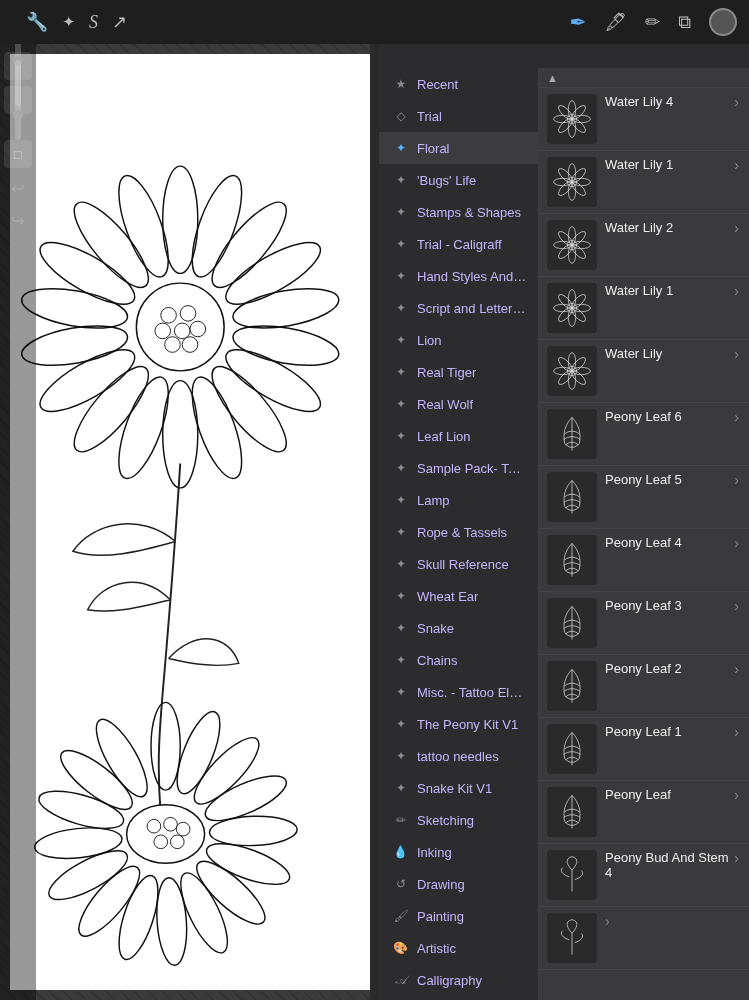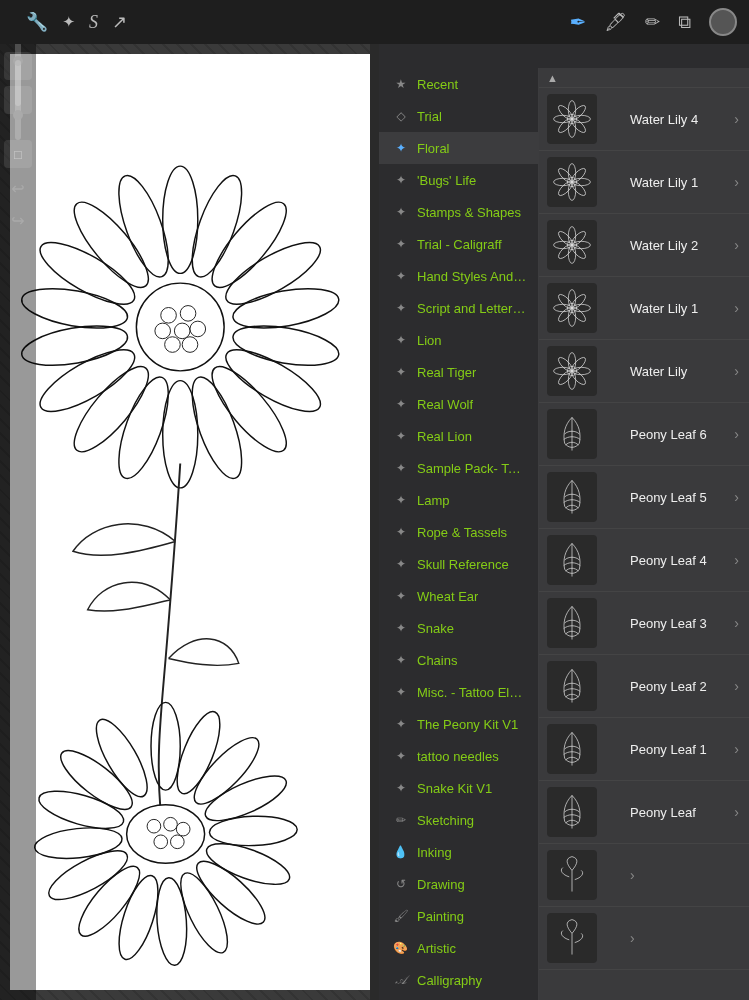--- a/index.html
+++ b/index.html
@@ -203,43 +203,41 @@
       height: 16px;
       color: #888;
       font-size: 12px;
       display: flex;
       align-items: center;
       justify-content: center;
       flex-shrink: 0;
     }
     .cat-icon.blue { color: #5ab0ff; }
     .cat-label {
-      color: #84cc16;
+      color: #c4b5fd;
       font-size: 13px;
       white-space: nowrap;
       overflow: hidden;
       text-overflow: ellipsis;
     }
 
     
     #brush-list {
       flex: 1;
       overflow-y: auto;
       background: #3a3a3c;
     }
     #brush-list::-webkit-scrollbar { width: 0; }
 
     .brush-item {
       display: flex;
-      align-items: center;
       padding: 6px 10px 6px 8px;
       border-bottom: 1px solid rgba(255,255,255,0.05);
       cursor: pointer;
       min-height: 58px;
-      gap: 25px;
     }
     .brush-preview {
       width: 50px;
       height: 50px;
       border-radius: 4px;
       background: #2a2a2a;
       flex-shrink: 0;
       display: flex;
       align-items: center;
       justify-content: center;
@@ -418,21 +416,21 @@
         <div class="category-item">
           <span class="cat-icon">✦</span>
           <span class="cat-label">Real Tiger</span>
         </div>
         <div class="category-item">
           <span class="cat-icon">✦</span>
           <span class="cat-label">Real Wolf</span>
         </div>
         <div class="category-item">
           <span class="cat-icon">✦</span>
-          <span class="cat-label">Real Lion</span>
+          <span class="cat-label">Leaf Lion</span>
         </div>
         <div class="category-item">
           <span class="cat-icon">✦</span>
           <span class="cat-label">Sample Pack- Tattoo...</span>
         </div>
         <div class="category-item">
           <span class="cat-icon">✦</span>
           <span class="cat-label">Lamp</span>
         </div>
         <div class="category-item">
@@ -706,20 +704,21 @@
     <div class="brush-preview">
       <svg class="brush-svg" viewBox="0 0 50 50" xmlns="http://www.w3.org/2000/svg">
       <g stroke="#ddd" stroke-width="0.8" fill="none" transform="translate(25,25)">
         <path d="M0,18 L0,-5"></path>
         <path d="M0,-5 C-6,-12 -8,-18 0,-20 C8,-18 6,-12 0,-5Z"></path>
         <path d="M-3,2 C-10,0 -14,-5 -10,-8"></path>
         <path d="M3,5 C10,3 14,-2 10,-5"></path>
       </g>
     </svg>
     </div>
+    <span class="brush-name">Peony Bud And Stem 4</span>
     <span class="brush-check">›</span>
   </div>
         <div class="brush-item">
     <div class="brush-preview">
       <svg class="brush-svg" viewBox="0 0 50 50" xmlns="http://www.w3.org/2000/svg">
       <g stroke="#ddd" stroke-width="0.8" fill="none" transform="translate(25,25)">
         <path d="M0,18 L0,-5"></path>
         <path d="M0,-5 C-6,-12 -8,-18 0,-20 C8,-18 6,-12 0,-5Z"></path>
         <path d="M-3,2 C-10,0 -14,-5 -10,-8"></path>
         <path d="M3,5 C10,3 14,-2 10,-5"></path>

